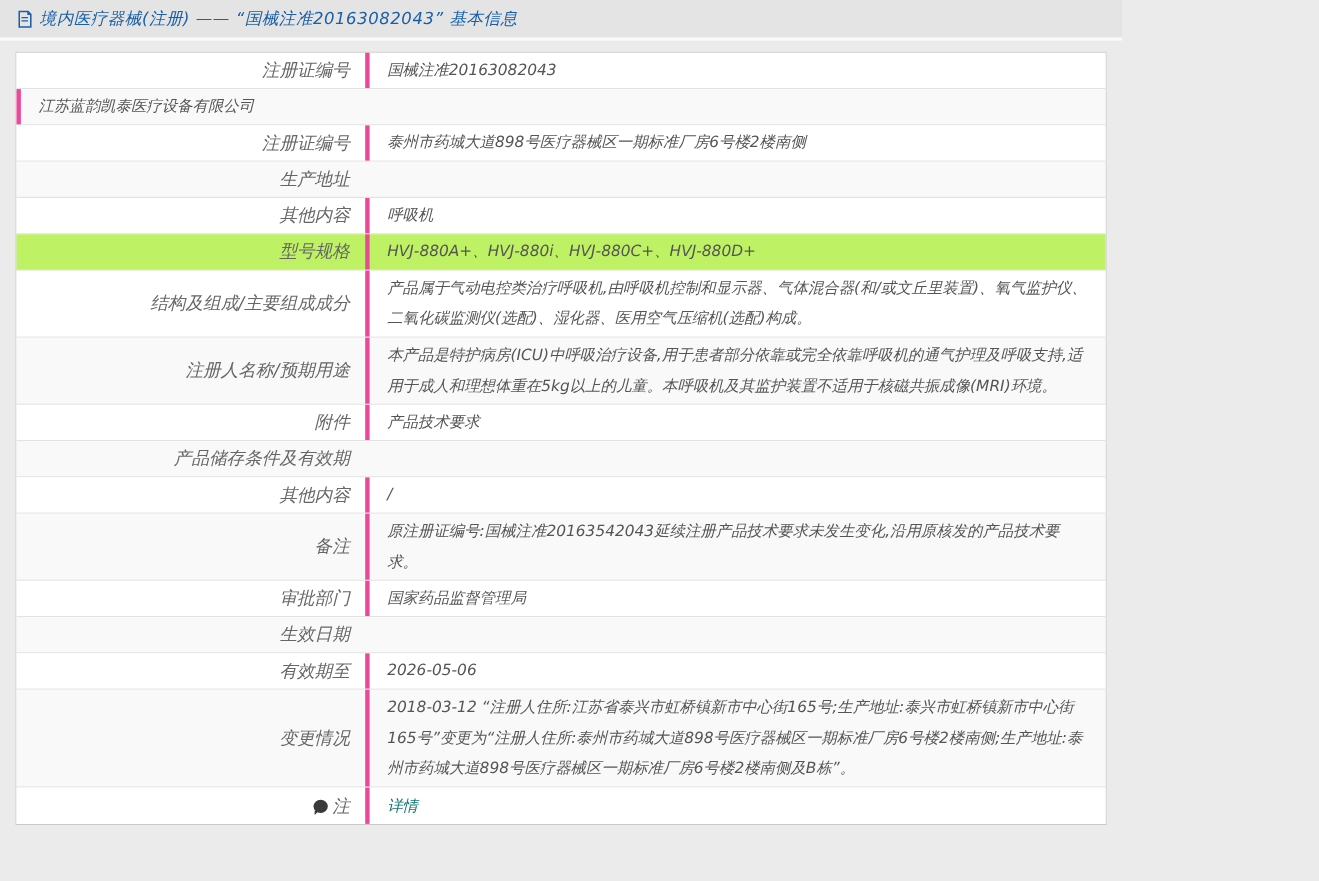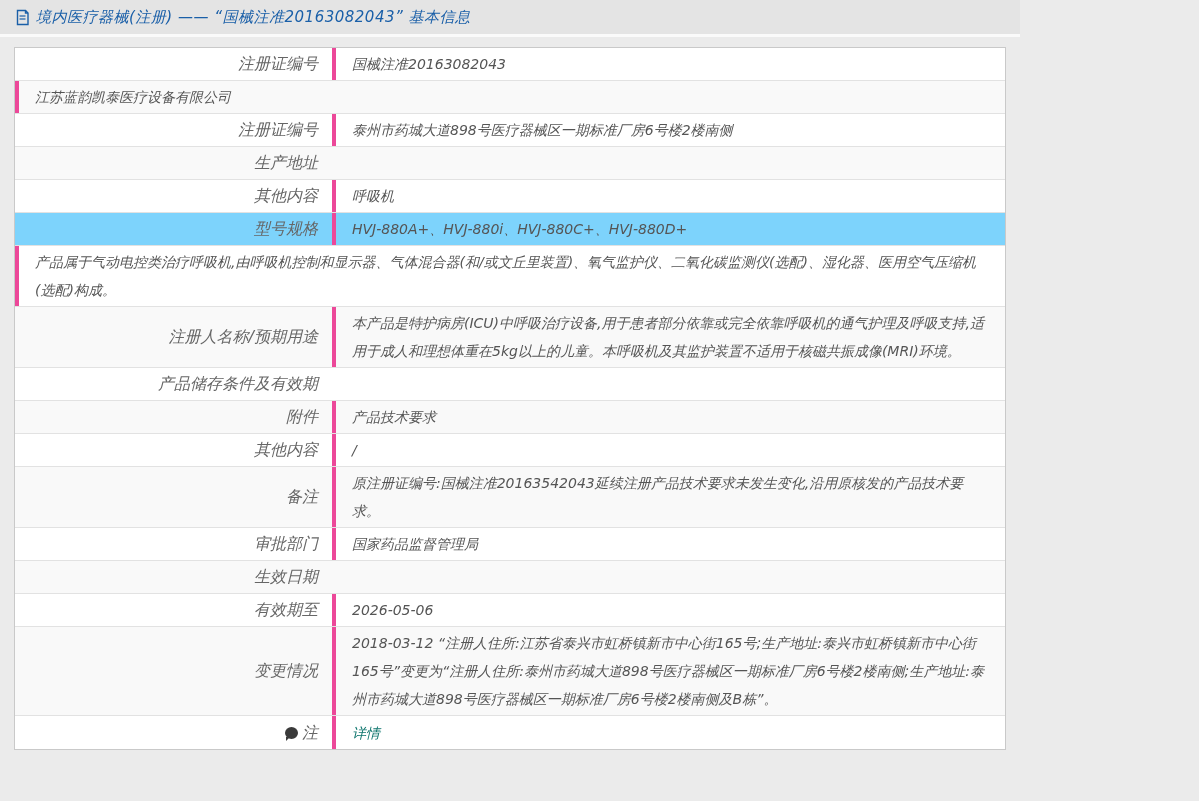--- a/index.html
+++ b/index.html
@@ -42,21 +42,21 @@
   }
   .row {
     display: flex;
     align-items: stretch;
     border-bottom: 1px solid #e2e2e2;
     min-height: 33px;
     background: #ffffff;
   }
   .row:last-child { border-bottom: none; }
   .row:nth-child(even) { background: #f9f9f9; }
-  .row.hovered { background: #7dd3fc; }
+  .row.hovered { background: #bef264; }
   .label-cell {
     flex: 0 0 317px;
     width: 317px;
     display: flex;
     align-items: center;
     justify-content: flex-end;
     text-align: right;
     padding: 2px 14px;
     color: #666666;
     font-size: 16px;
@@ -145,36 +145,37 @@
       <div class="value-cell">呼吸机</div>
     </div>
 
 
     <div class="row hovered">
       <div class="label-cell">型号规格</div>
       <div class="value-cell">HVJ-880A+、HVJ-880i、HVJ-880C+、HVJ-880D+</div>
     </div>
 
     <div class="row">
+      <div class="label-cell">结构及组成/主要组成成分</div>
       <div class="value-cell">产品属于气动电控类治疗呼吸机,由呼吸机控制和显示器、气体混合器(和/或文丘里装置)、氧气监护仪、二氧化碳监测仪(选配)、湿化器、医用空气压缩机(选配)构成。</div>
     </div>
 
     <div class="row">
       <div class="label-cell">注册人名称/预期用途</div>
       <div class="value-cell">本产品是特护病房(ICU)中呼吸治疗设备,用于患者部分依靠或完全依靠呼吸机的通气护理及呼吸支持,适用于成人和理想体重在5kg以上的儿童。本呼吸机及其监护装置不适用于核磁共振成像(MRI)环境。</div>
     </div>
 
     <div class="row">
+      <div class="label-cell">附件</div>
+      <div class="value-cell">产品技术要求</div>
+    </div>
+
+    <div class="row">
       <div class="label-cell">产品储存条件及有效期</div>
       <div class="value-cell empty"></div>
-    </div>
-
-    <div class="row">
-      <div class="label-cell">附件</div>
-      <div class="value-cell">产品技术要求</div>
     </div>
 
     <div class="row">
       <div class="label-cell">其他内容</div>
       <div class="value-cell">/</div>
     </div>
 
     <div class="row">
       <div class="label-cell">备注</div>
       <div class="value-cell">原注册证编号:国械注准20163542043延续注册产品技术要求未发生变化,沿用原核发的产品技术要求。</div>

